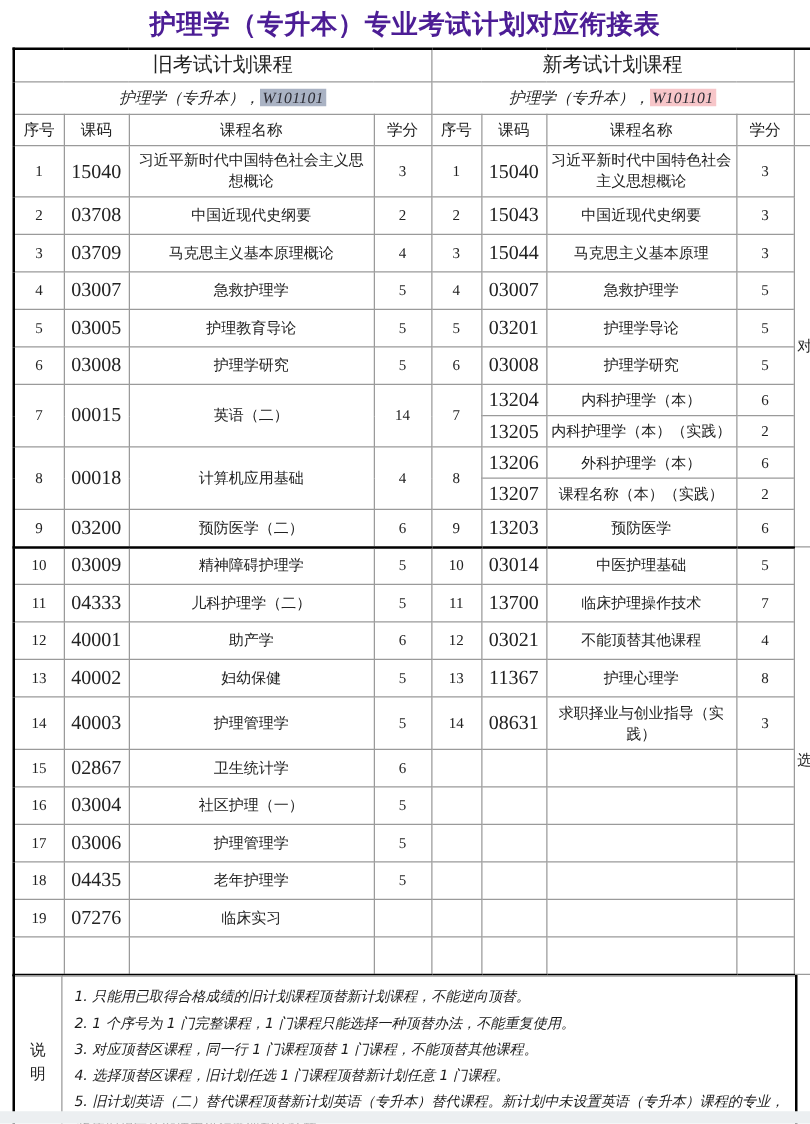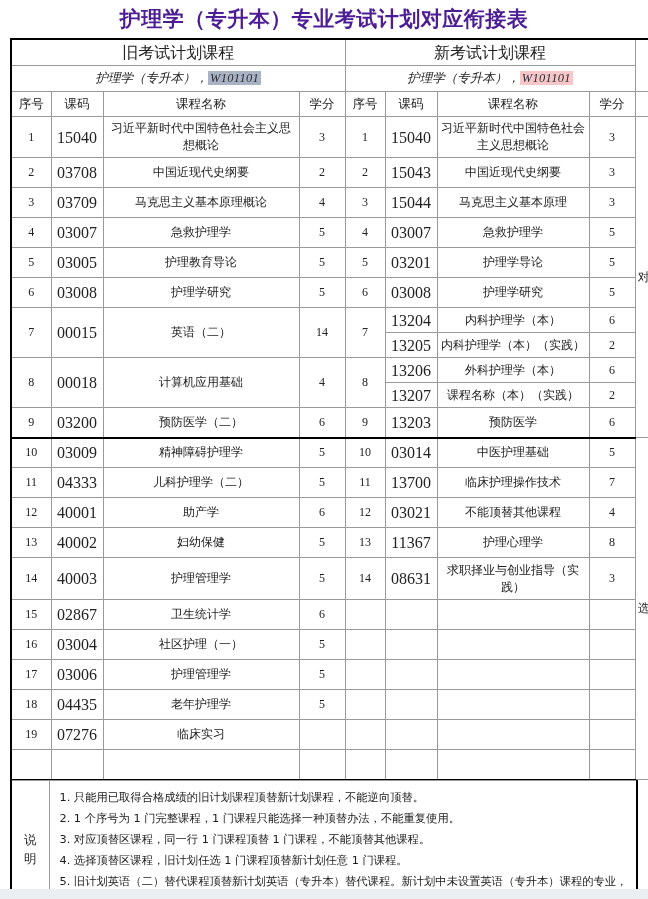--- a/index.html
+++ b/index.html
@@ -85,21 +85,21 @@
     color:#222;
   }
   .notes-body{
     padding:6px 8px 7px 10px;
     text-align:left;
     font-family:"DejaVu Sans","Liberation Sans",sans-serif;
     font-size:11.3px;
     line-height:21px;
     color:#1b1b1b;
   }
-  .notes-body div{white-space:normal;}
+  .notes-body div{white-space:normal;font-style:italic;}
   .footer-strip{
     position:absolute;left:0;right:0;bottom:0;height:10px;background:#eceff1;
   }
 </style>
 </head>
 <body>
 
 <div class="page">
 
   <div class="title">护理学（专升本）专业考试计划对应衔接表</div>

